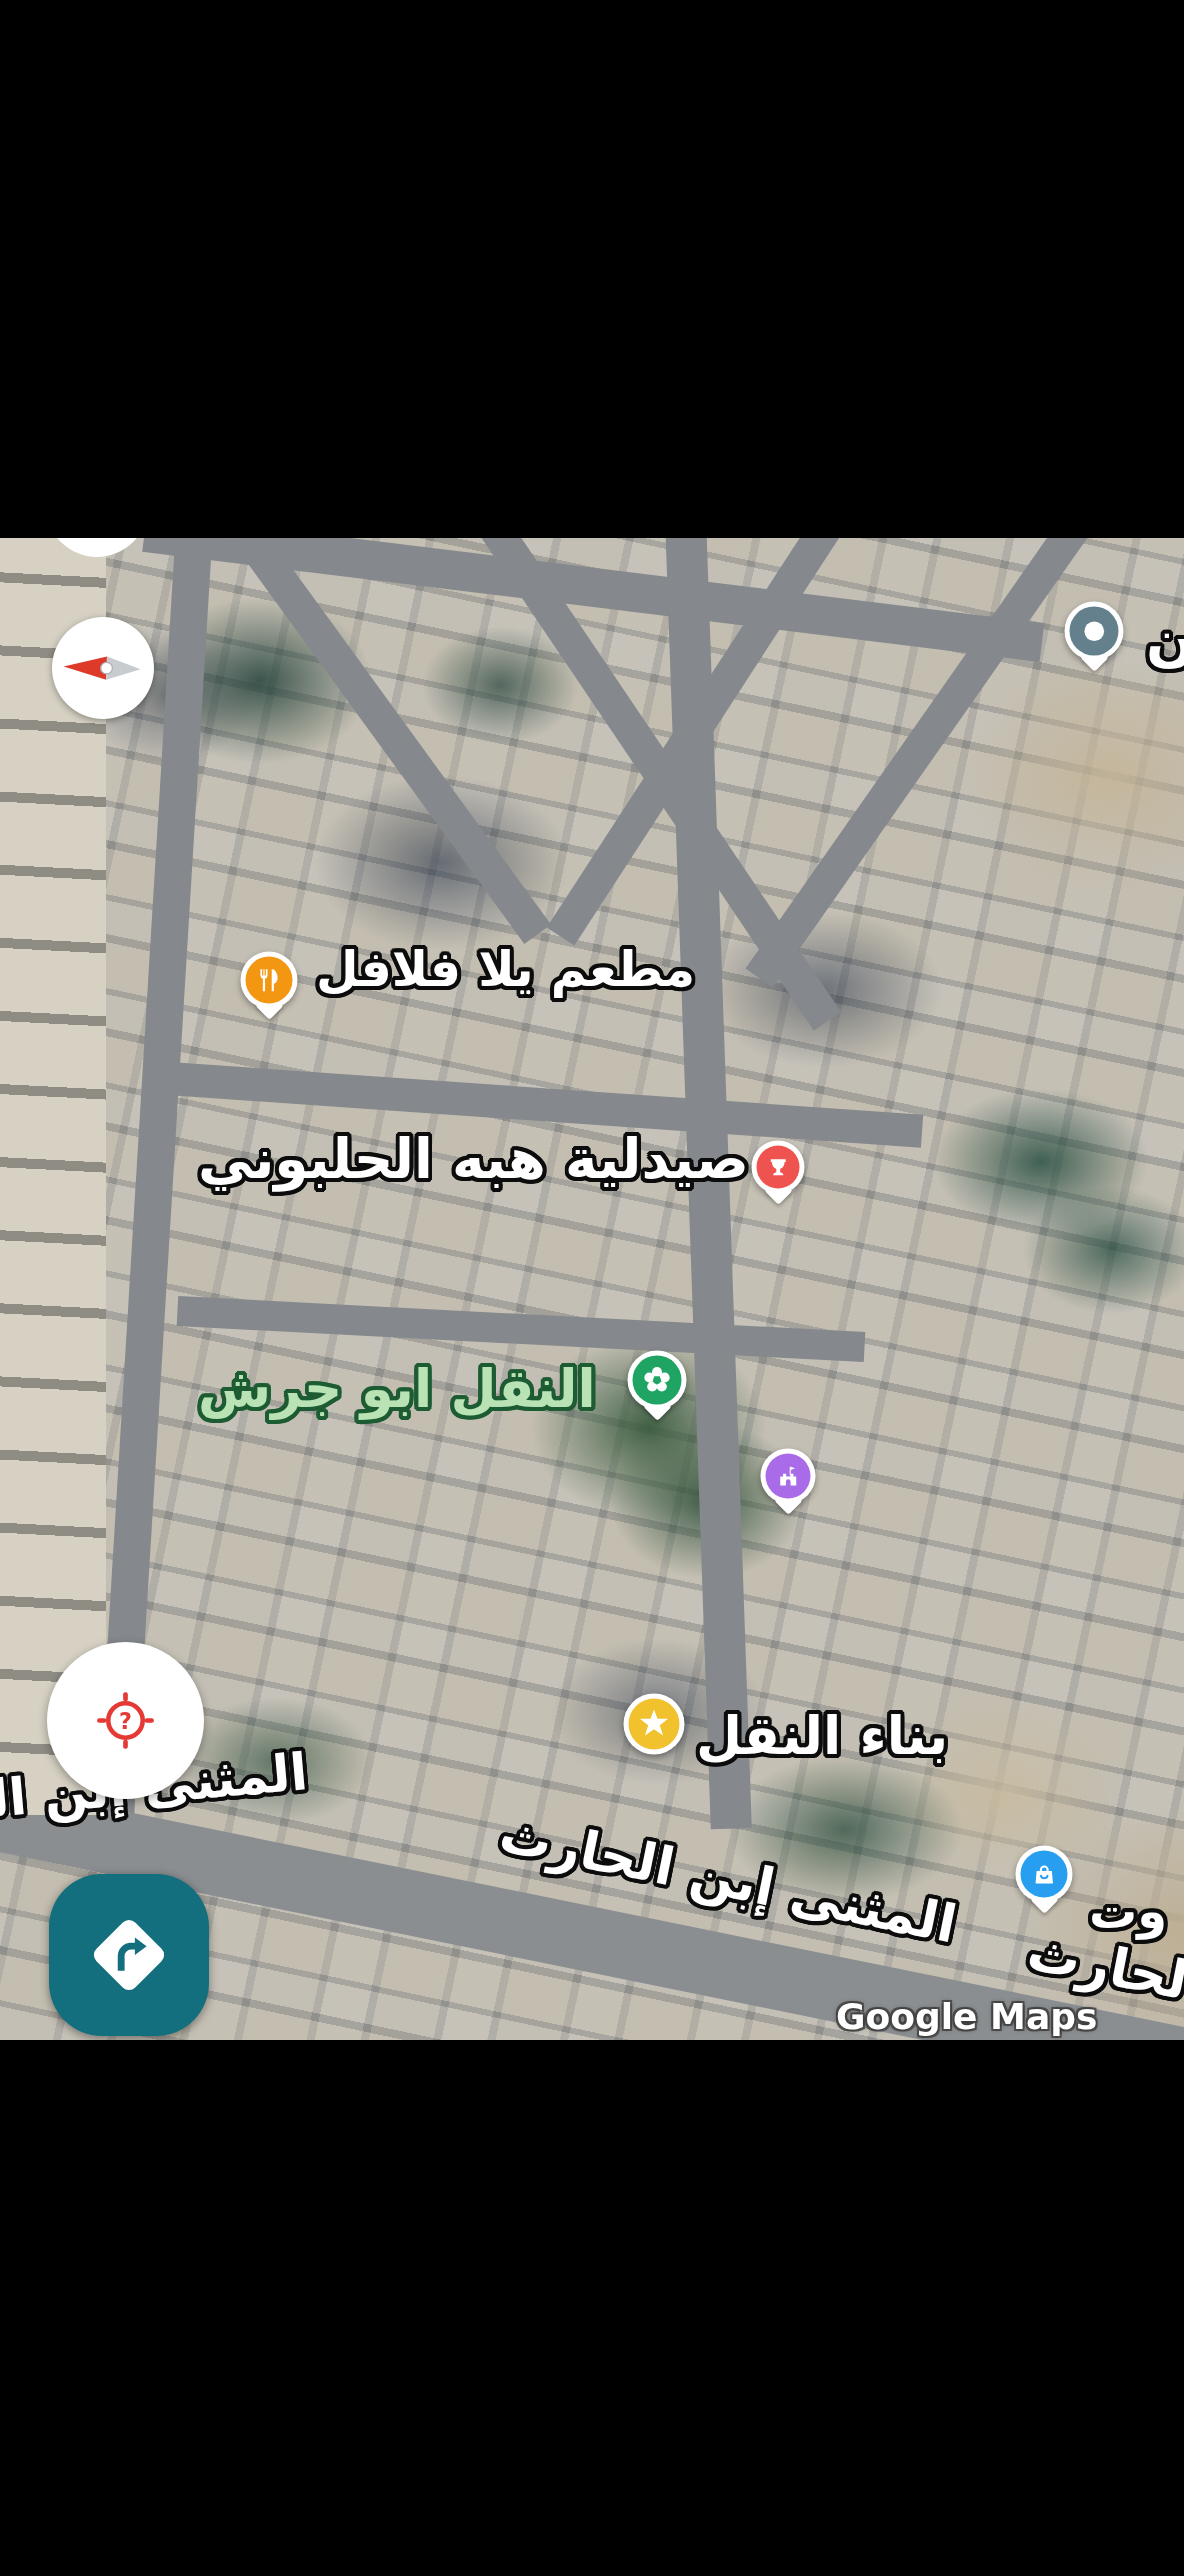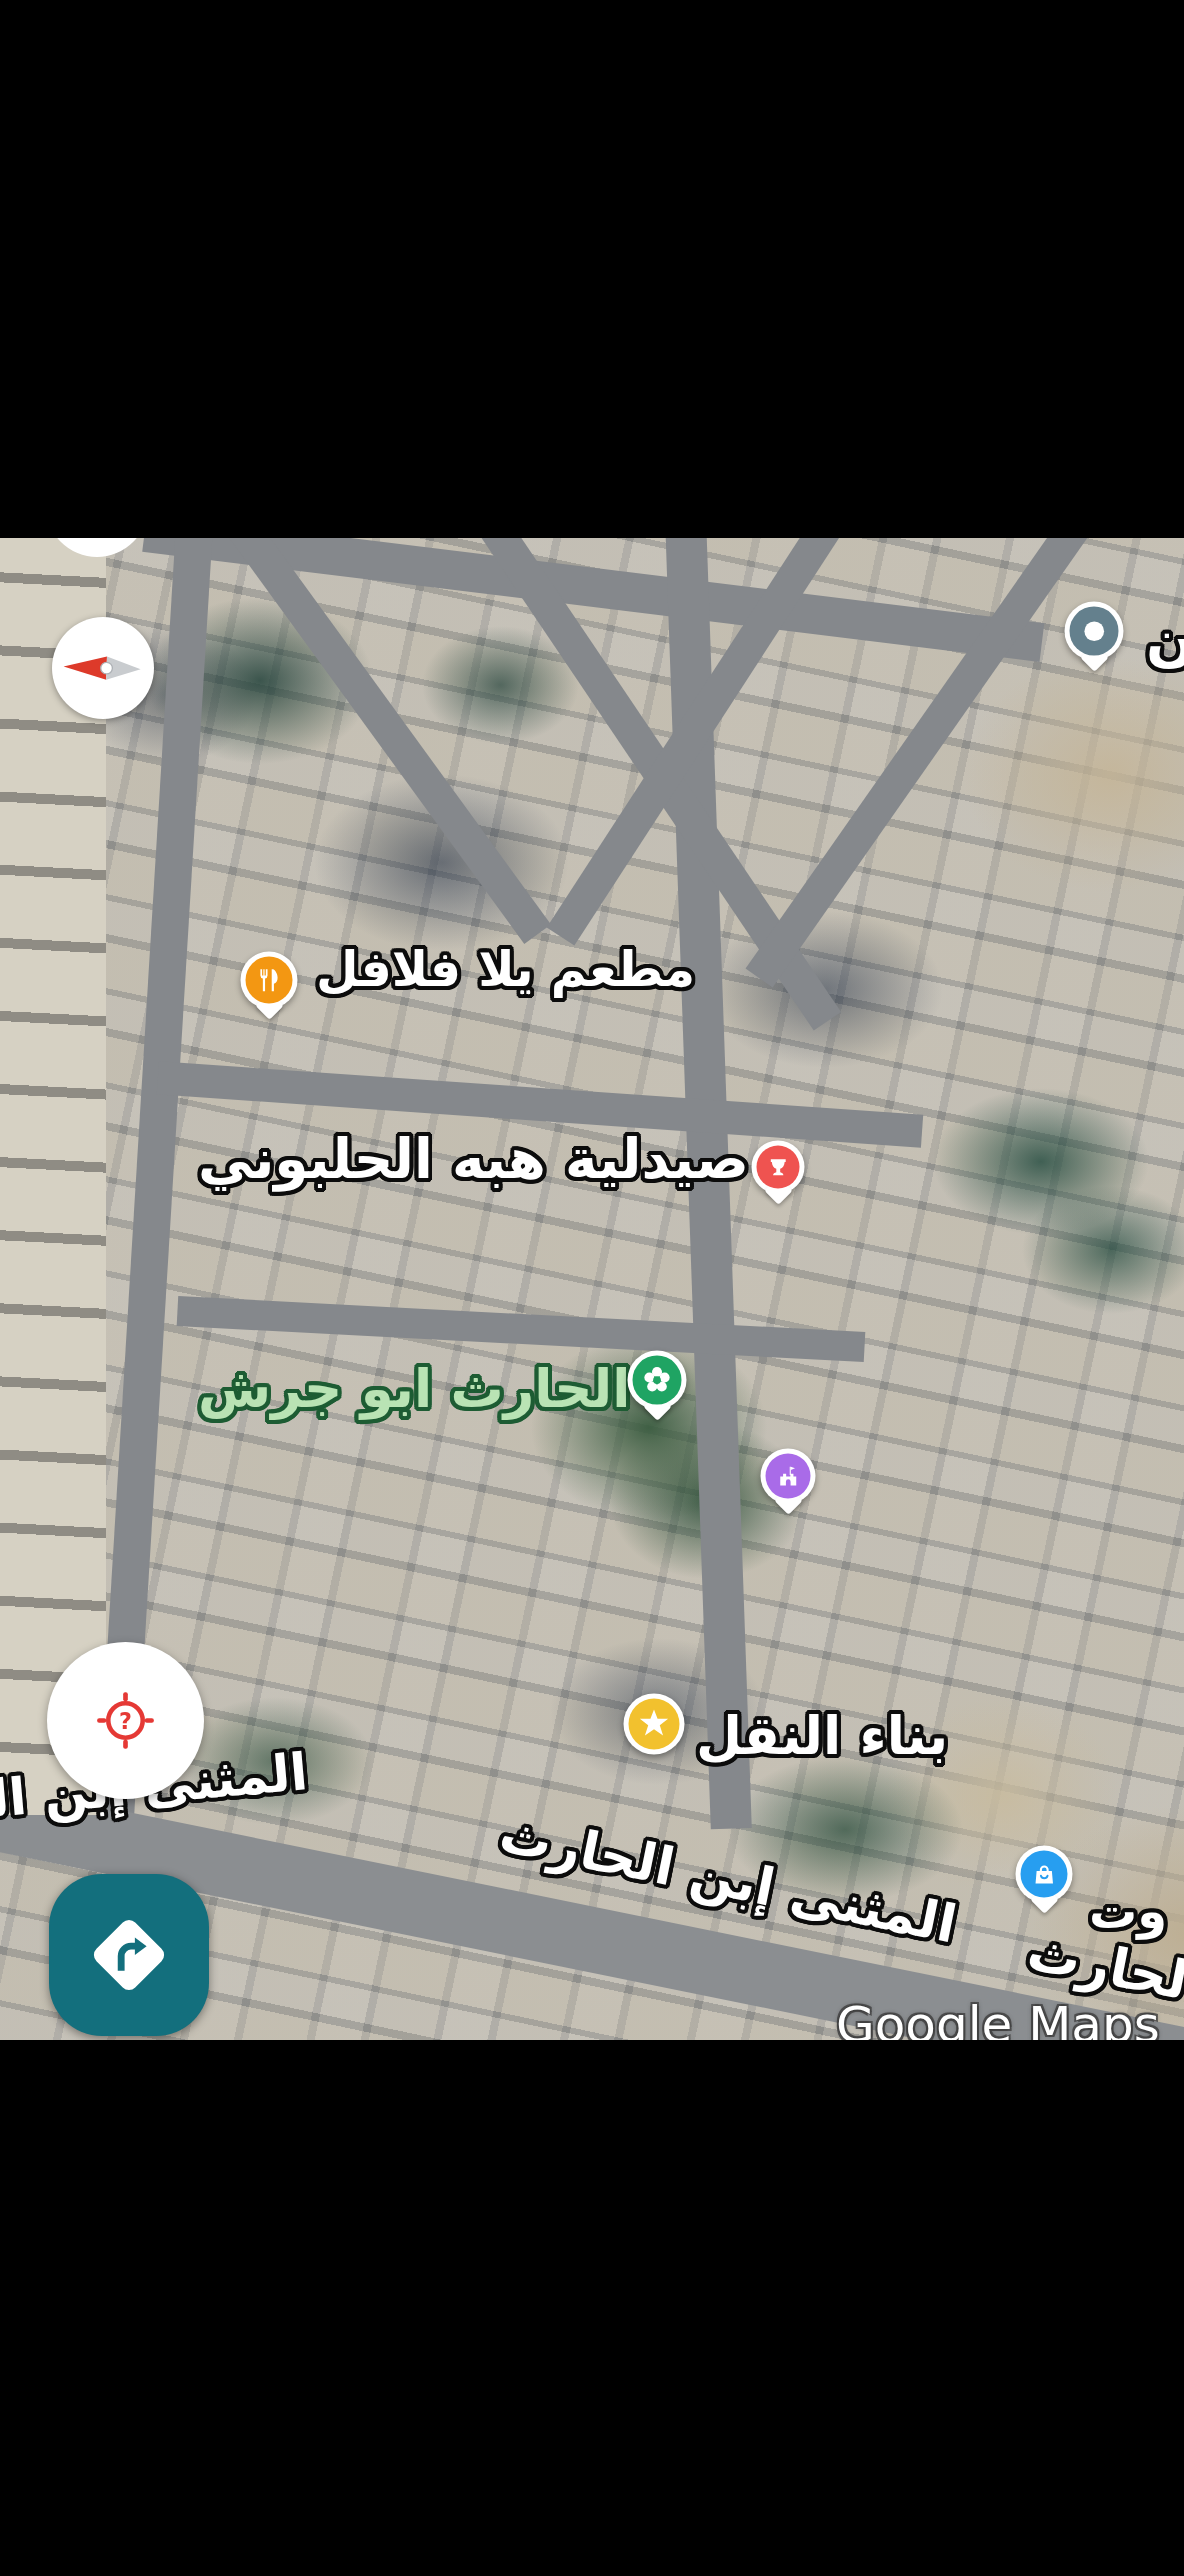--- a/index.html
+++ b/index.html
@@ -63,21 +63,21 @@
   #lbl-restaurant{left:316px;top:403px;font-size:49px;}
   #lbl-pharmacy{left:198px;top:589px;font-size:55px;}
   #lbl-park{left:198px;top:820px;font-size:53px;}
   #lbl-hall{left:440px;top:909px;font-size:55px;}
   #lbl-transport{left:696px;top:1155px;font-size:53px;margin-top:12px;}
   #lbl-shop-partial{left:1089px;top:1345px;font-size:48px;}
   #lbl-generic-partial{left:1146px;top:69px;font-size:57px;}
   #street-main{left:496px;top:1311px;font-size:52px;transform:rotate(11.5deg);}
   #street-left{left:-147px;top:1224px;font-size:51px;transform:rotate(-5deg);}
   #street-br{left:1024px;top:1427px;font-size:53px;transform:rotate(11deg);}
-  #watermark{position:absolute;left:836px;top:1458px;z-index:4;font-size:50px;font-weight:400;color:#fff;white-space:nowrap;
+  #watermark{position:absolute;left:836px;top:1458px;z-index:4;font-size:36px;font-weight:700;color:#fff;white-space:nowrap;
     text-shadow:0 0 4.9px rgba(55,55,55,.95),2px 2px 0 rgba(70,70,70,.85),-2px 2px 0 rgba(70,70,70,.85),2px -2px 0 rgba(70,70,70,.85),-2px -2px 0 rgba(70,70,70,.85);}
 
   
   .pin{position:absolute;z-index:7;transform:translate(-50%,-50%);}
   .pin .halo{position:relative;display:block;background:#fff;border-radius:50%;
              box-shadow:0 2.9px 5.9px rgba(0,0,0,.35);}
   .pin.tailed .halo::before{content:"";position:absolute;left:50%;bottom:-6.9px;width:19.6px;height:19.6px;
              background:#fff;transform:translateX(-50%) rotate(45deg);border-radius:2.9px;
              box-shadow:2px 2px 3.9px rgba(0,0,0,.25);}
   .pin .c{position:absolute;inset:4.9px;border-radius:50%;background:var(--c,#888);
@@ -117,21 +117,21 @@
     <div id="yard-left"></div>
 
     <div id="watermark">Google Maps</div>
 
     <div class="plabel street" id="street-main">المثنى إبن الحارث</div>
     <div class="plabel street" id="street-left">المثنى إبن الحارث</div>
     <div class="plabel street" id="street-br">المثنى إبن الحارث</div>
 
     <div class="plabel" id="lbl-restaurant">مطعم يلا فلافل</div>
     <div class="plabel" id="lbl-pharmacy">صيدلية هبه الحلبوني</div>
-    <div class="plabel plabel-green" id="lbl-park">الحارث ابو جرش</div>
+    <div class="plabel plabel-green" id="lbl-park">النقل ابو جرش</div>
     <div class="plabel" id="lbl-transport">بناء النقل</div>
     <div class="plabel" id="lbl-shop-partial">وت</div>
     <div class="plabel" id="lbl-generic-partial">ن</div>
 
     <div class="pin tailed" style="left: 269px; top: 442px; --c: #F39712;">
       <span class="halo" style="width:57px;height:57px;">
         <span class="c">
           <svg width="29.5" height="29.5" viewBox="0 0 24 24">
             <path fill="#fff" d="M7.2 3v5.1h-1V3H4.8v5.1a2.6 2.6 0 0 0 2 2.5V21h1.8V10.6a2.6 2.6 0 0 0 2-2.5V3H9.2v5.1h-1V3z"></path>
             <path fill="#fff" d="M14 3v18h1.8v-6.2c1.8-.4 3-2.3 3-4.8 0-3-1.6-6-3.6-7z"></path>

